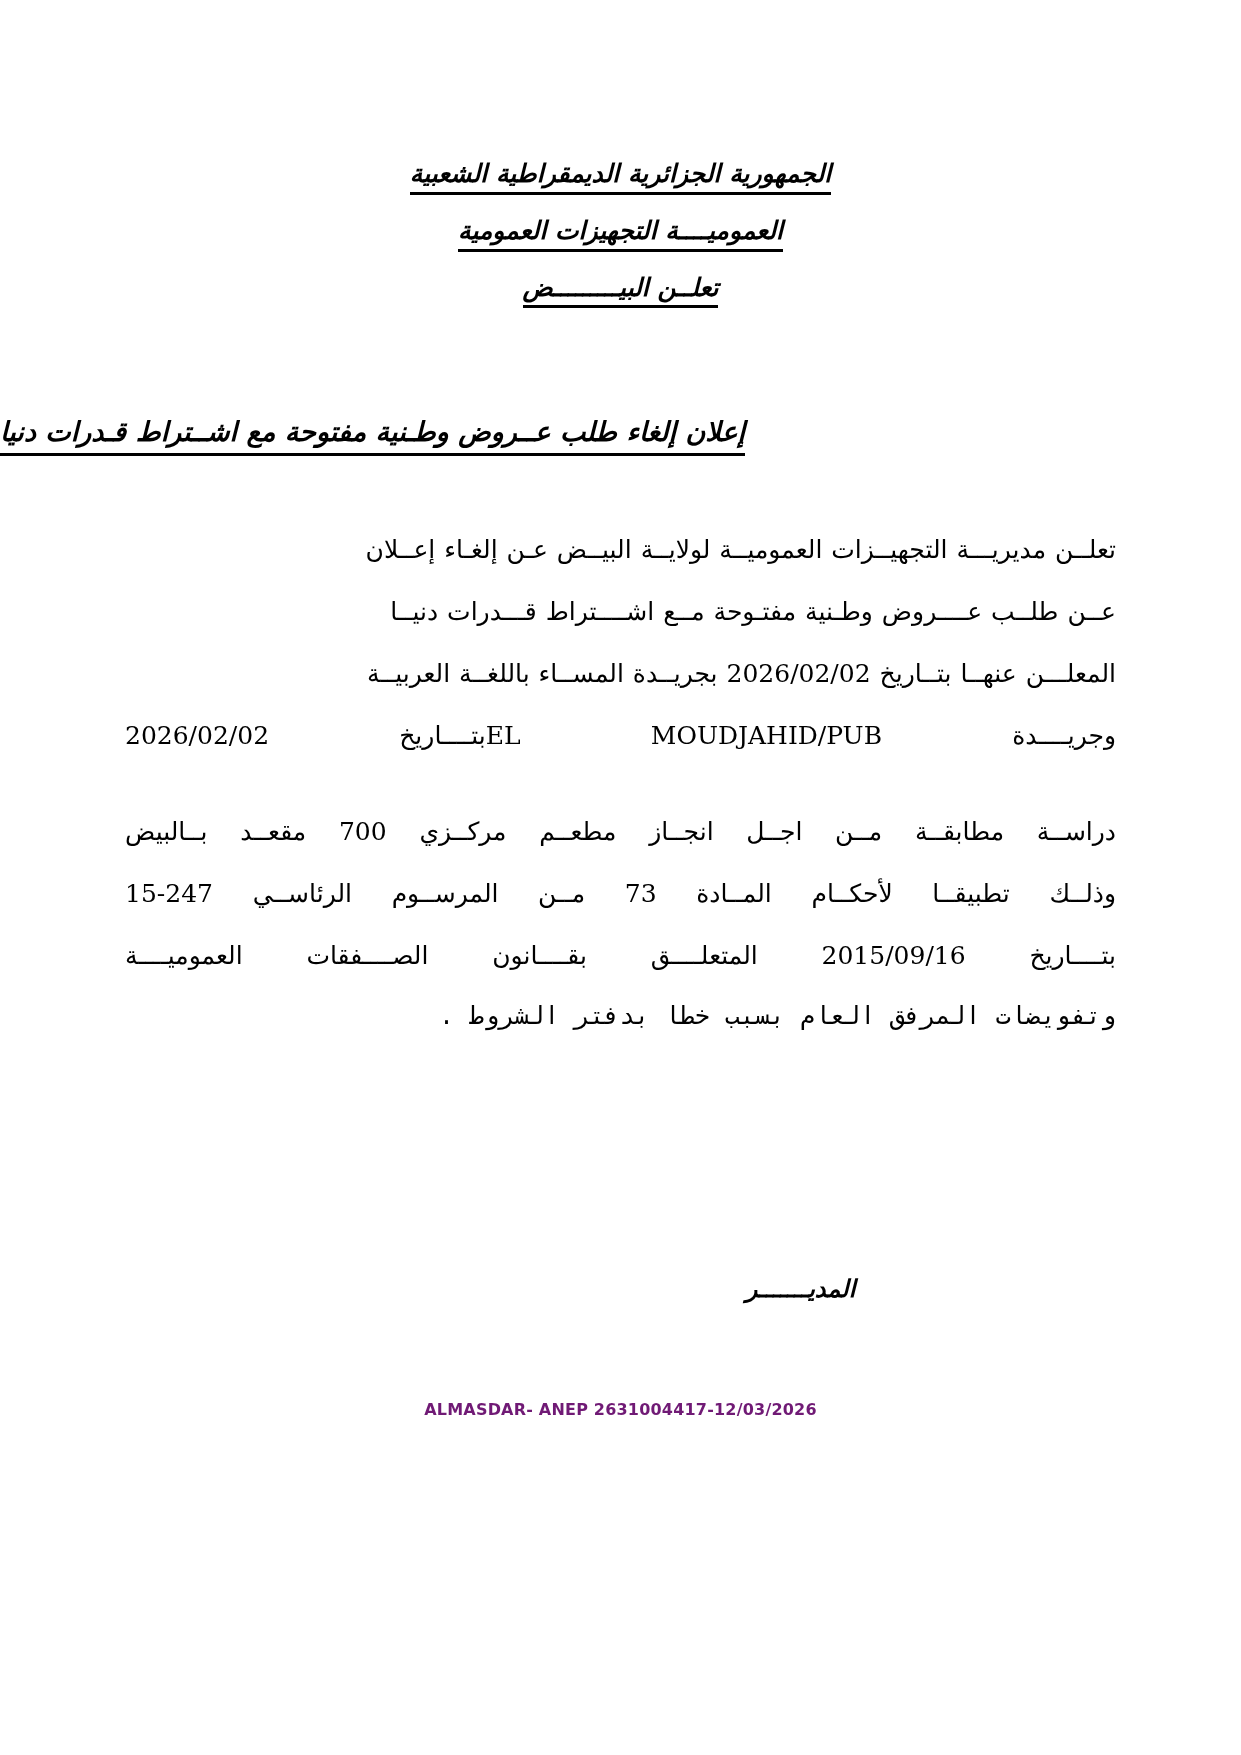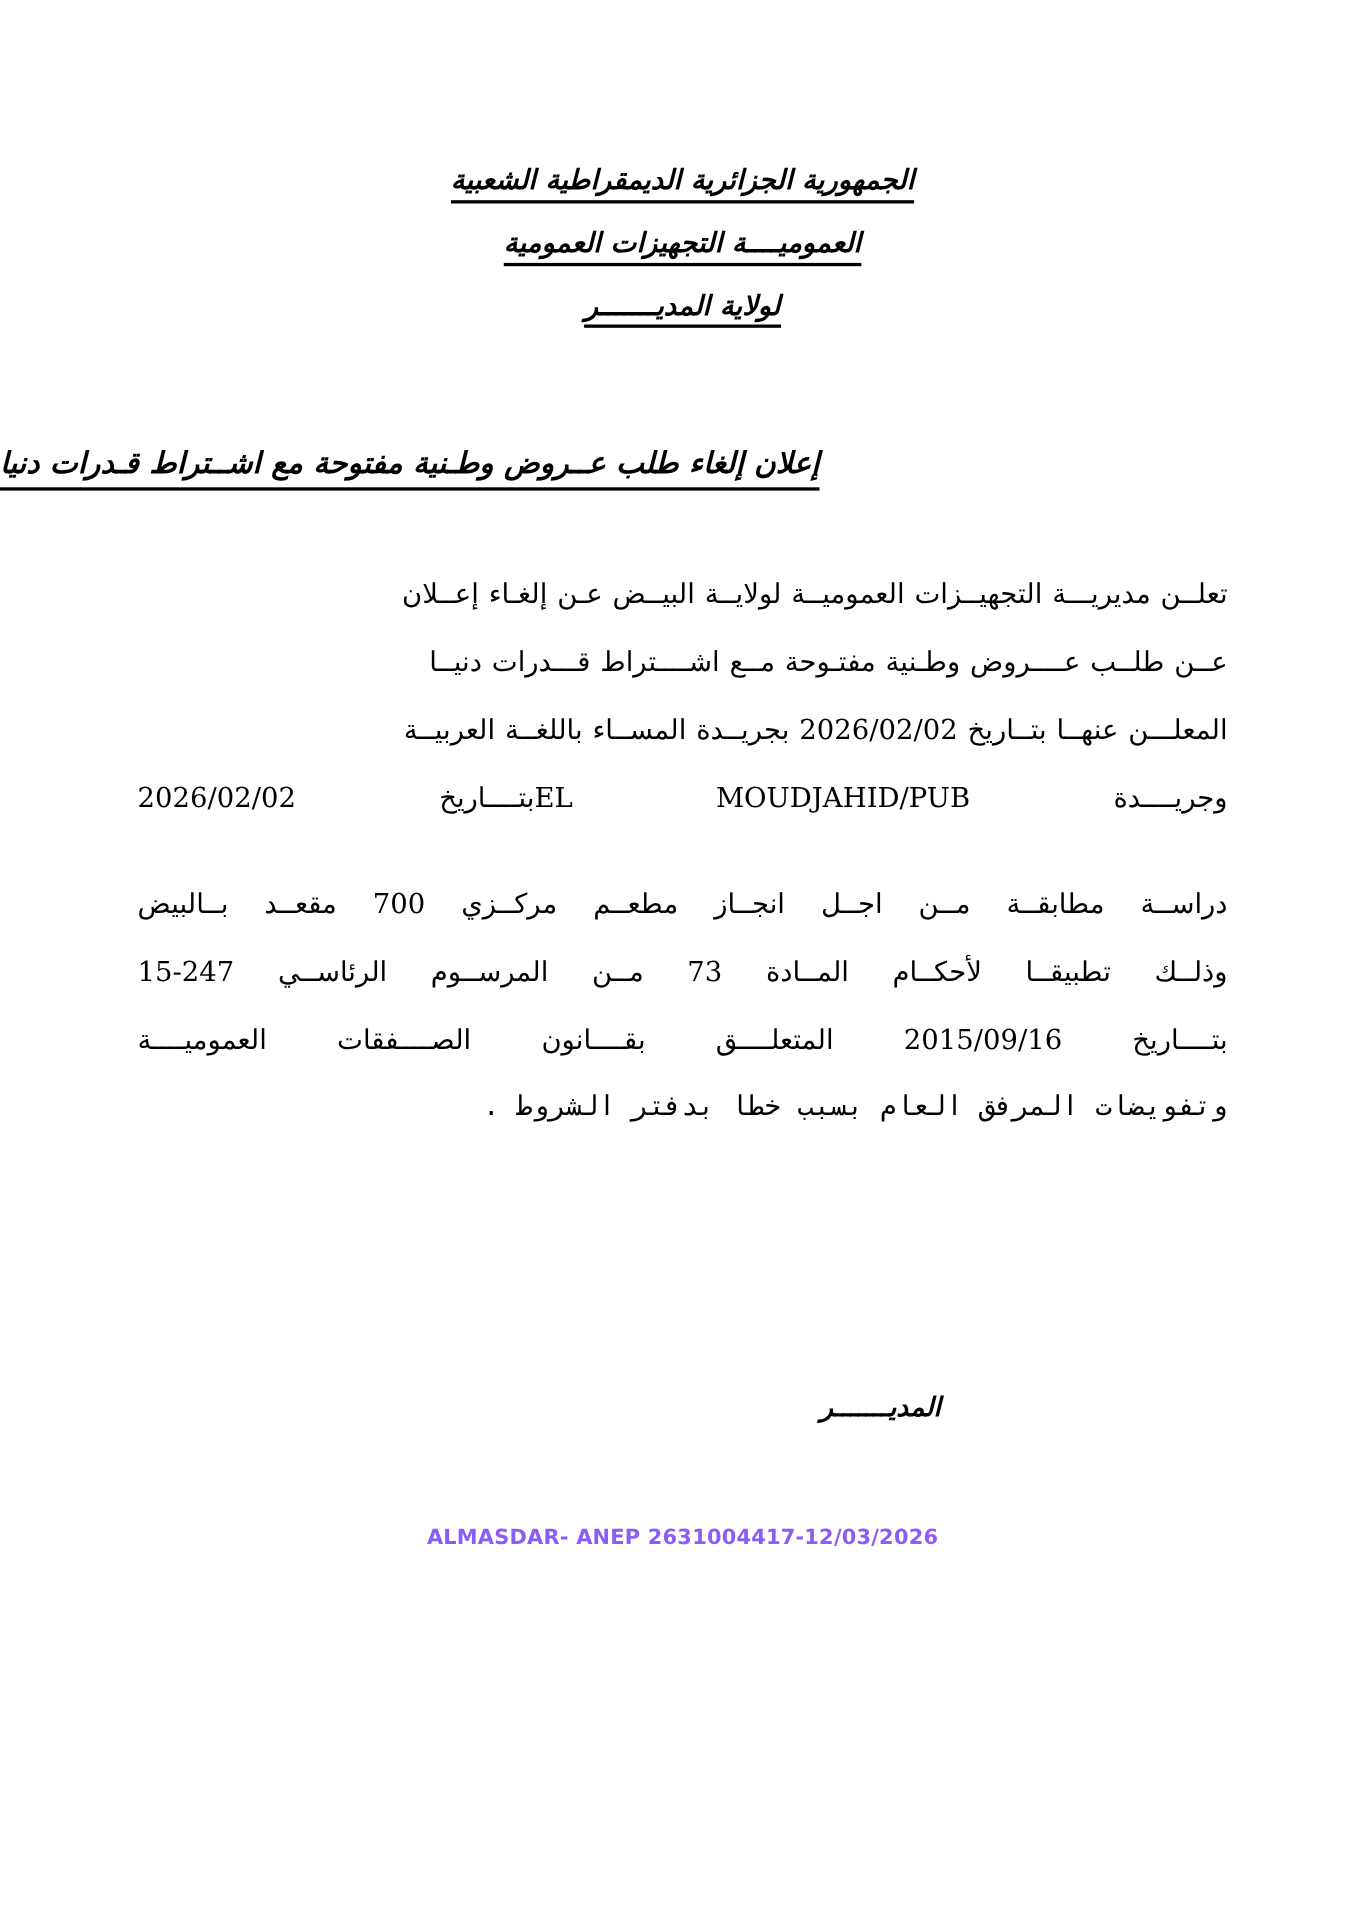--- a/index.html
+++ b/index.html
@@ -9,21 +9,21 @@
     background: #ffffff;
   }
   body {
     font-family: "DejaVu Sans", "Liberation Sans", sans-serif;
     color: #000000;
   }
   .page {
     position: relative;
     width: 1241px;
     height: 1461px;
-    margin: 0 auto;
+    margin: 10px auto;
     background: #ffffff;
     overflow: hidden;
     box-sizing: border-box;
   }
 
   
   .header-block {
     position: absolute;
     top: 150px;
     left: 0;
@@ -139,40 +139,40 @@
   .footer {
     position: absolute;
     bottom: 52px;
     left: 0;
     right: 0;
     text-align: center;
     direction: ltr;
   }
   .footer span {
     font-family: "DejaVu Sans", "Liberation Sans", sans-serif;
-    font-size: 19px;
+    font-size: 16px;
     font-weight: bold;
     letter-spacing: 0.2px;
-    color: #8b5cf6;
+    color: #701a75;
   }
 </style>
 </head>
 <body>
 
 <div class="page">
 
   <div class="header-block">
     <div class="header-line l1">
       <span>الجمهورية الجزائرية الديمقراطية الشعبية</span>
     </div>
     <div class="header-line l2">
       <span>العموميــــة التجهيزات العمومية</span>
     </div>
     <div class="header-line l3">
-      <span>لولاية المديـــــــر</span>
+      <span>تعلــن البيـــــــــض</span>
     </div>
   </div>
 
   <div class="doc-title">
     <span>إعلان إلغاء طلب عــروض وطـنية مفتوحة مع اشــتراط قـدرات دنيا</span>
   </div>
 
   <div class="body-area">
 
     <p class="para p-intro">

